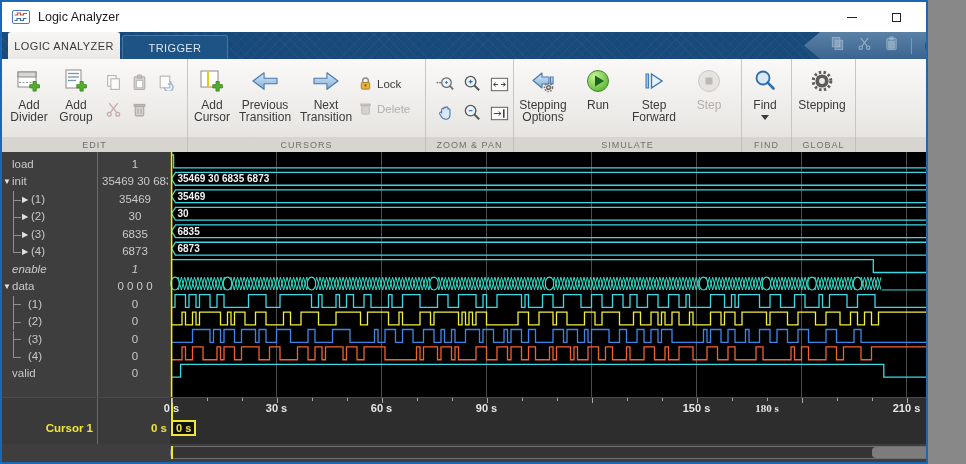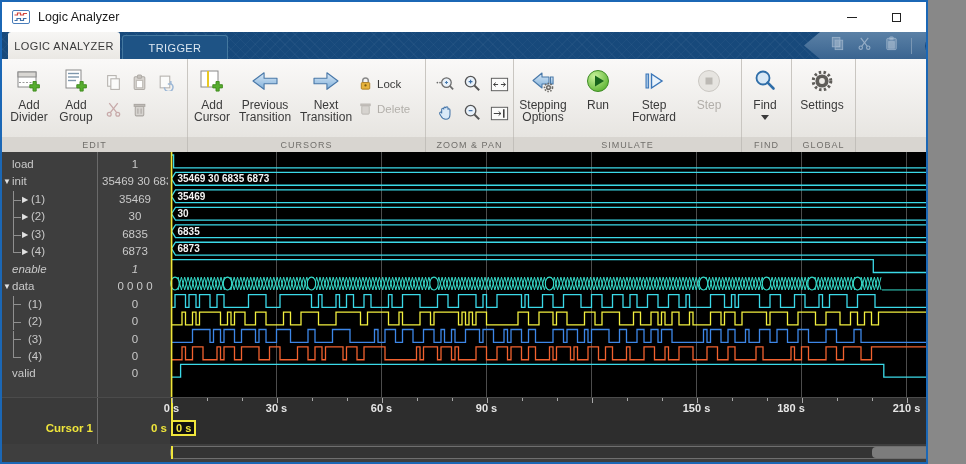--- a/index.html
+++ b/index.html
@@ -397,21 +397,21 @@
 
     <div class="tgroup g-global">
       <div class="bigbtn w60">
         <span class="bicon">
           <svg width="24" height="24" viewBox="0 0 24 24">
               <circle cx="12" cy="12" r="8.8" fill="none" stroke="#5E5C58" stroke-width="3" stroke-dasharray="2.4 2.35"></circle>
               <circle cx="12" cy="12" r="6.6" fill="#5E5C58"></circle>
               <circle cx="12" cy="12" r="2.9" fill="#EDEBE7"></circle>
             </svg>
         </span>
-        <span class="blabel">Settings</span>
+        <span class="blabel">Stepping</span>
       </div>
     </div>
     <div class="tgroup g-fill"></div>
   </div>
 
   <div class="sectionstrip">
     <div class="scell" style="width:186px">EDIT</div>
     <div class="scell" style="width:238px">CURSORS</div>
     <div class="scell" style="width:88px">ZOOM &amp; PAN</div>
     <div class="scell" style="width:228px">SIMULATE</div>
@@ -567,21 +567,21 @@
       <div class="tick" style="left: 834.5px; height: 3px;"></div>
       <div class="tick" style="left: 869.5px; height: 3px;"></div>
       <div class="tick" style="left: 904.5px; height: 5px;"></div>
       <div class="tick" style="left: 939.5px; height: 3px;"></div>
       <span class="ticklabel" style="left: 169.5px;">0 s</span>
       <span class="ticklabel" style="left: 274.5px;">30 s</span>
       <span class="ticklabel" style="left: 379.5px;">60 s</span>
       <span class="ticklabel" style="left: 484.5px;">90 s</span>
       <span class="ticklabel" style="left: 589.5px; margin-top: 24px;">120 s</span>
       <span class="ticklabel" style="left: 694.5px;">150 s</span>
-      <span class="ticklabel" style="left: 789px;">180 s</span>
+      <span class="ticklabel" style="left: 765px; font-family: Liberation Serif, serif;">180 s</span>
       <span class="ticklabel" style="left: 904.5px;">210 s</span>
     </div>
 
   <div class="cursorrow">
     <div class="lpanel">
         <div class="col-div"></div>
       </div>
     <div class="cur-label">Cursor 1</div>
     <div class="cur-value">0 s</div>
     <div class="cursor-yline" style="top:0;height:3px"></div>

